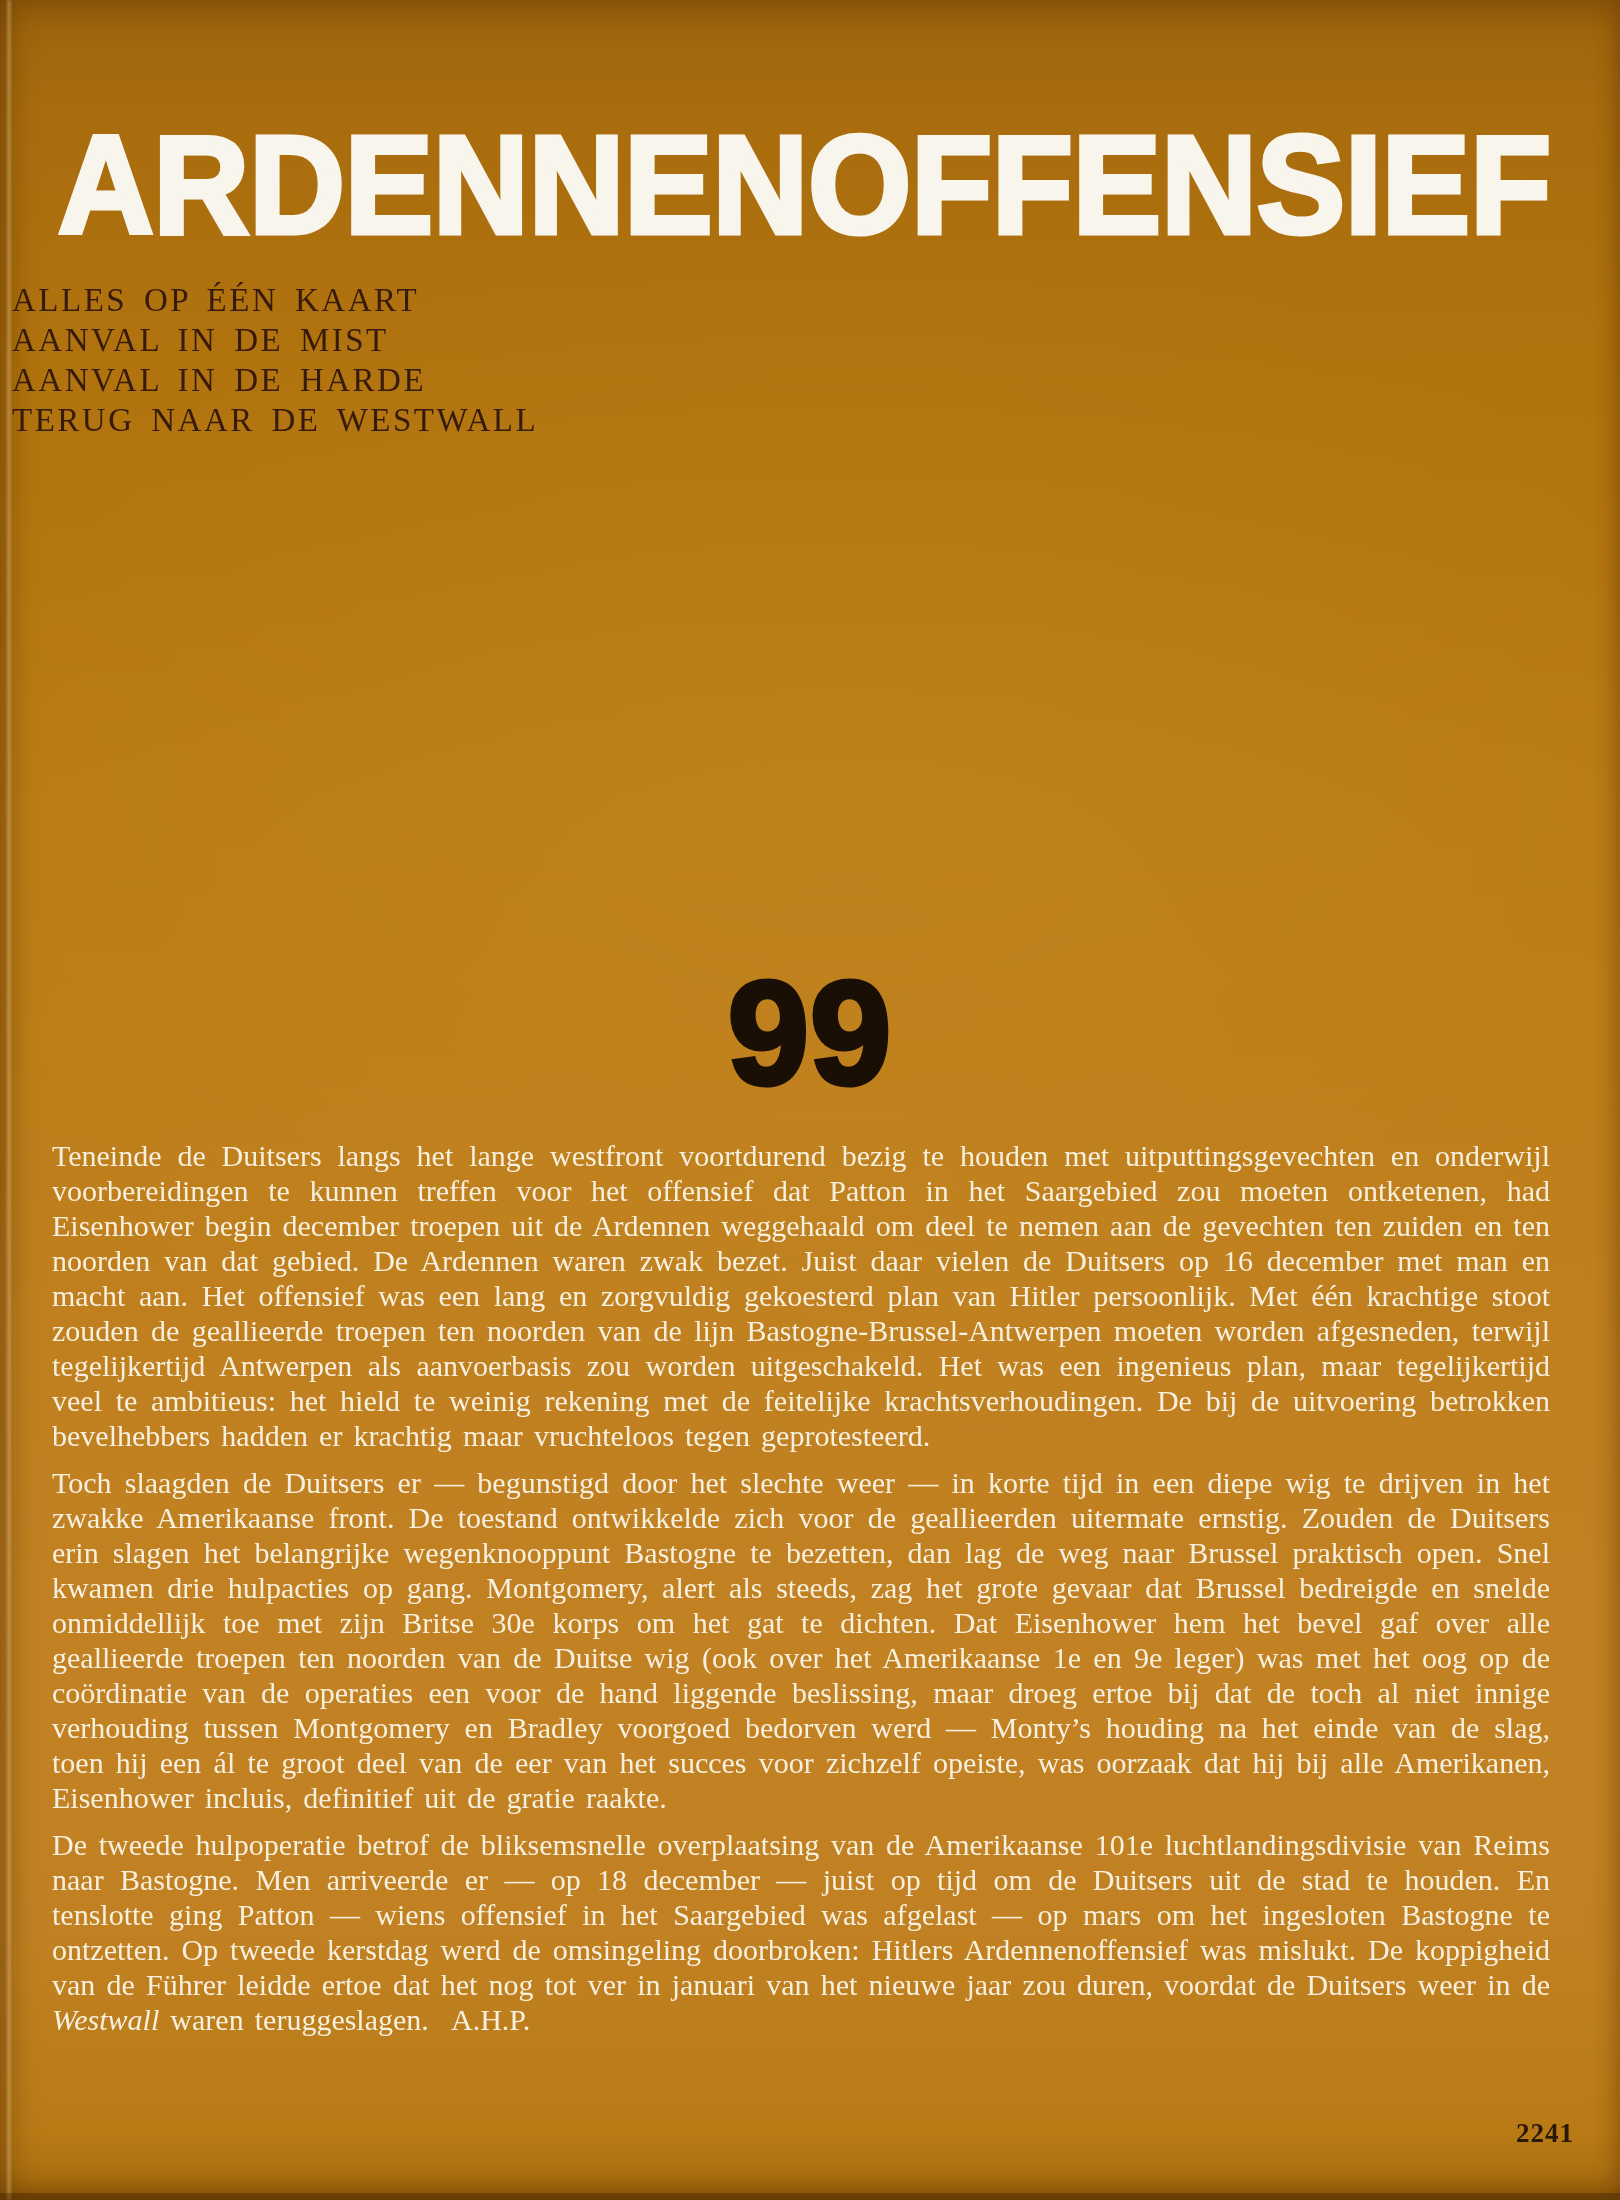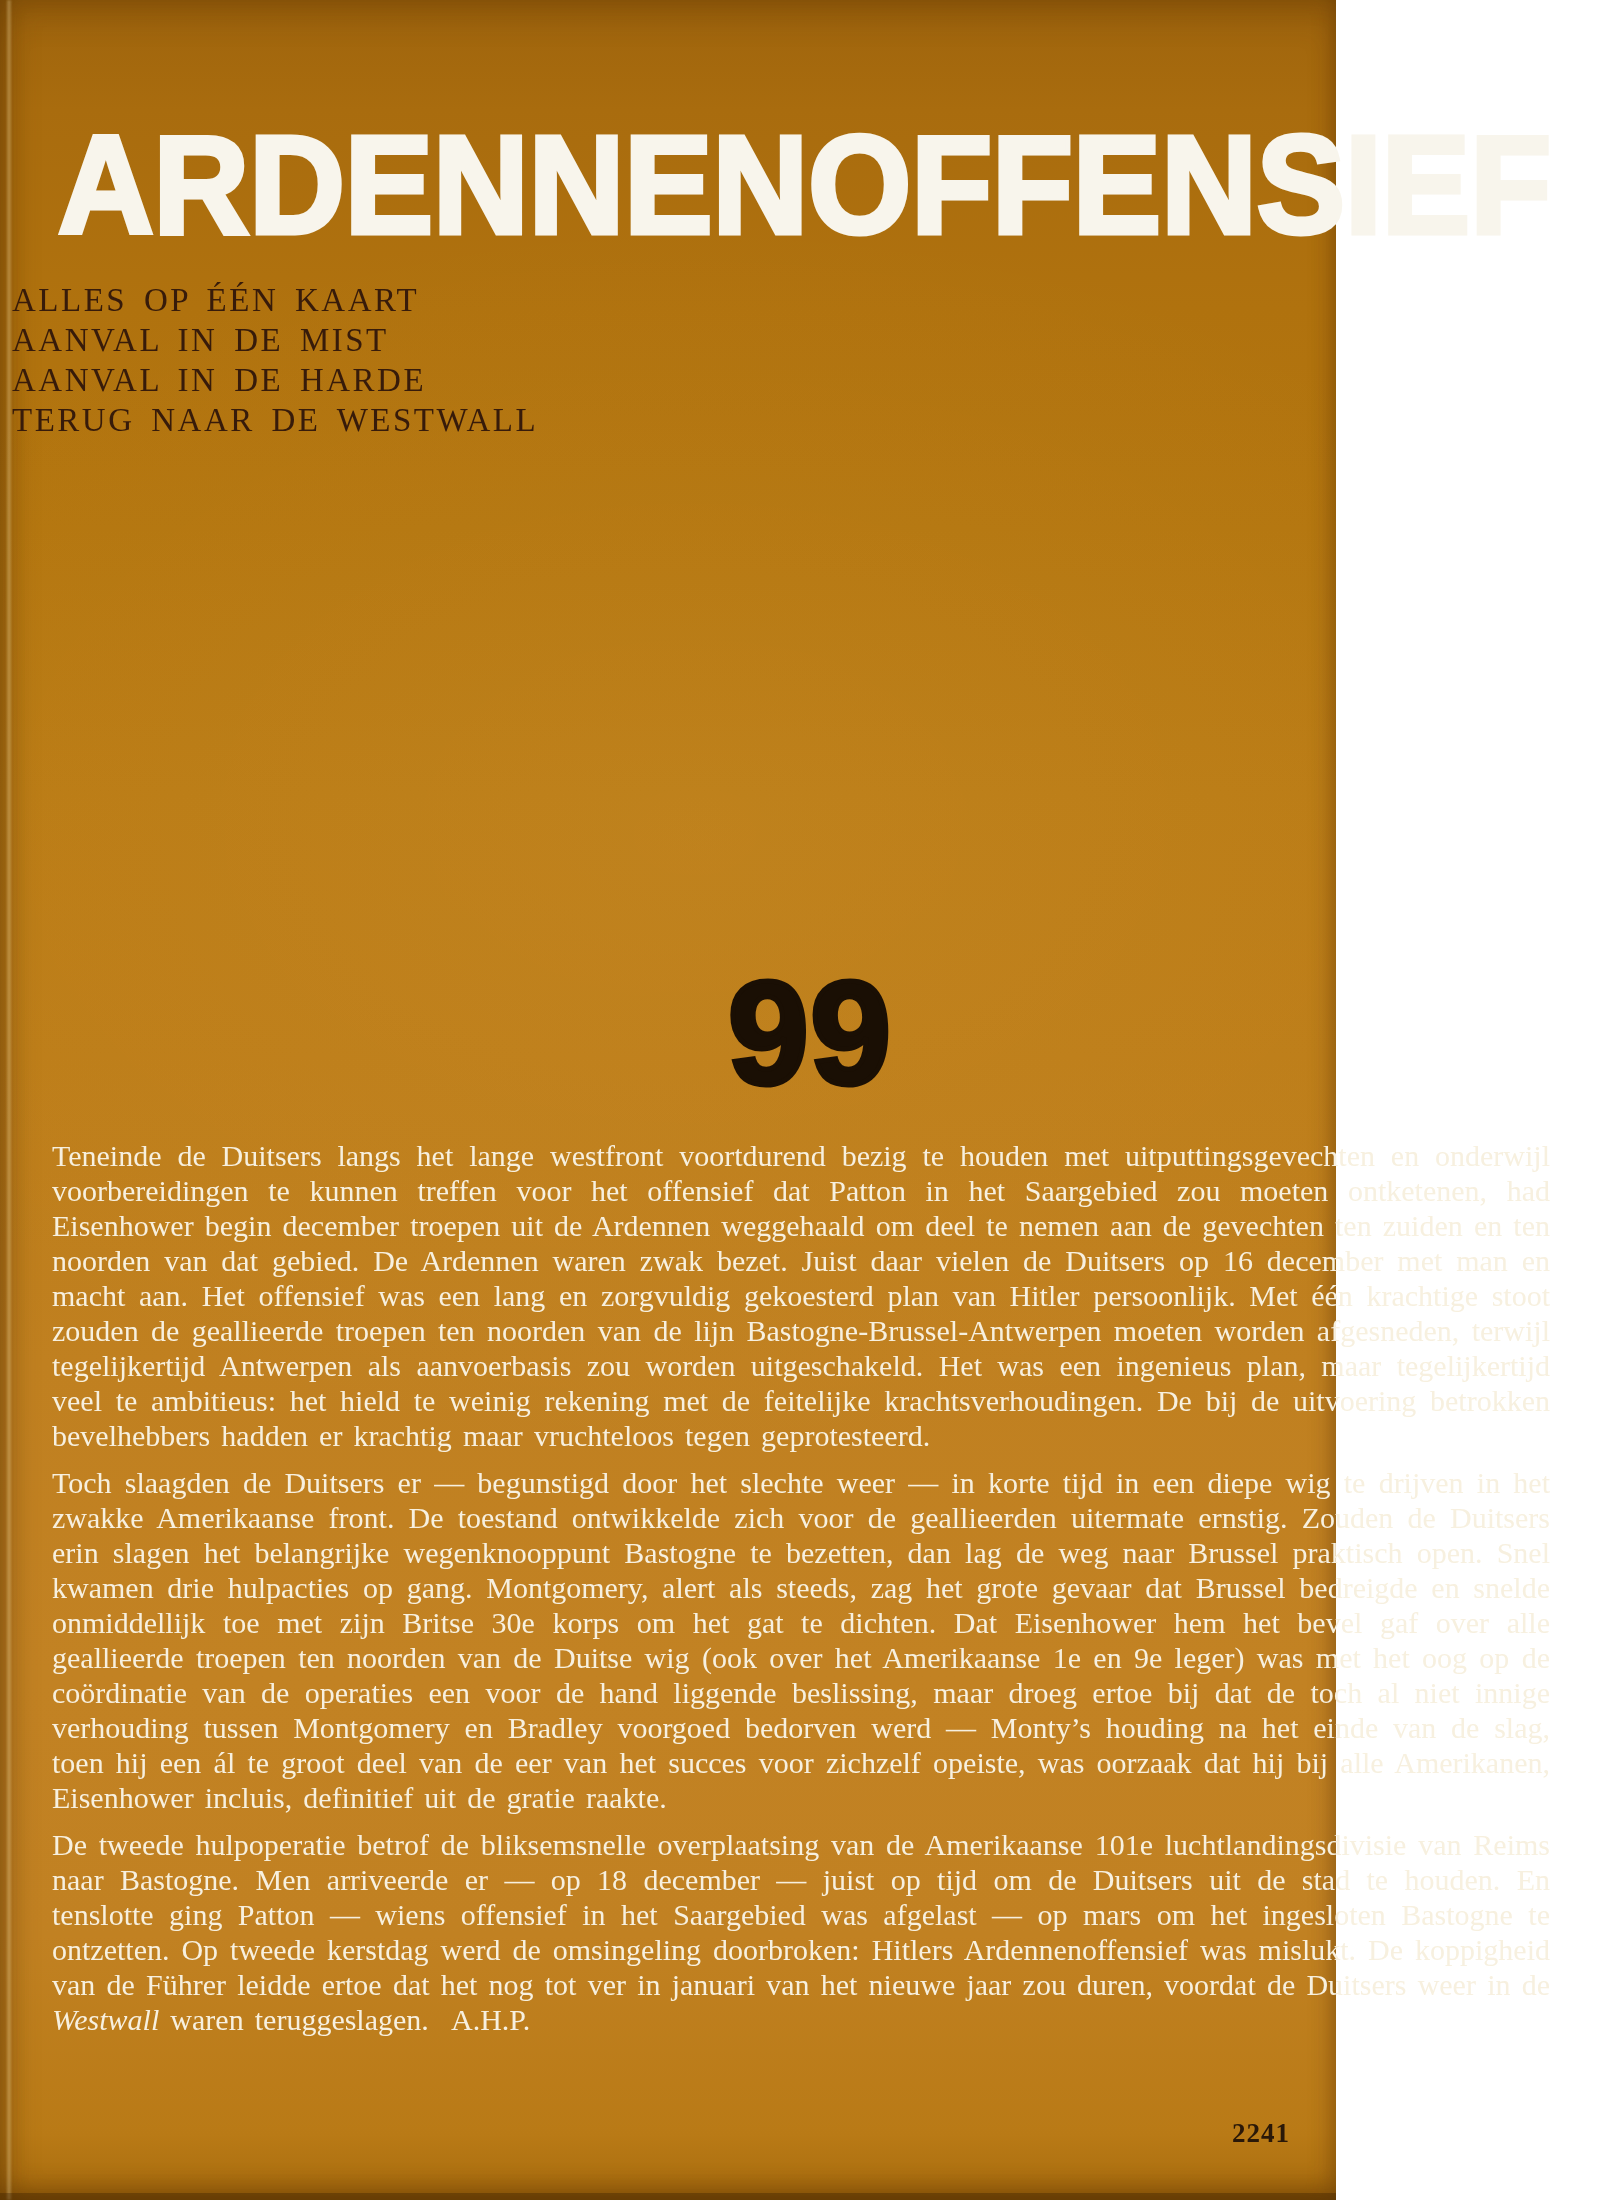--- a/index.html
+++ b/index.html
@@ -3,21 +3,21 @@
 <meta charset="utf-8">
 <style>
   html, body { margin: 0; padding: 0; }
   body {
     width: 1620px; height: 2200px;
     font-family: "Liberation Serif", serif;
     overflow: hidden;
   }
   #page {
     position: relative;
-    width: 1336px; height: 2200px;
+    width: 1620px; height: 2200px;
     background:
       radial-gradient(ellipse 1400px 900px at 52% 38%, rgba(255,215,140,0.07), rgba(255,215,140,0) 70%),
       linear-gradient(180deg,
         var(--bg-top, #9e640d) 0%,
         #a96c0e 5%,
         #b0720e 14%,
         #b4760f 24%,
         #ba7b14 36%,
         var(--bg-mid, #bd7d18) 48%,
         #c08020 62%,

